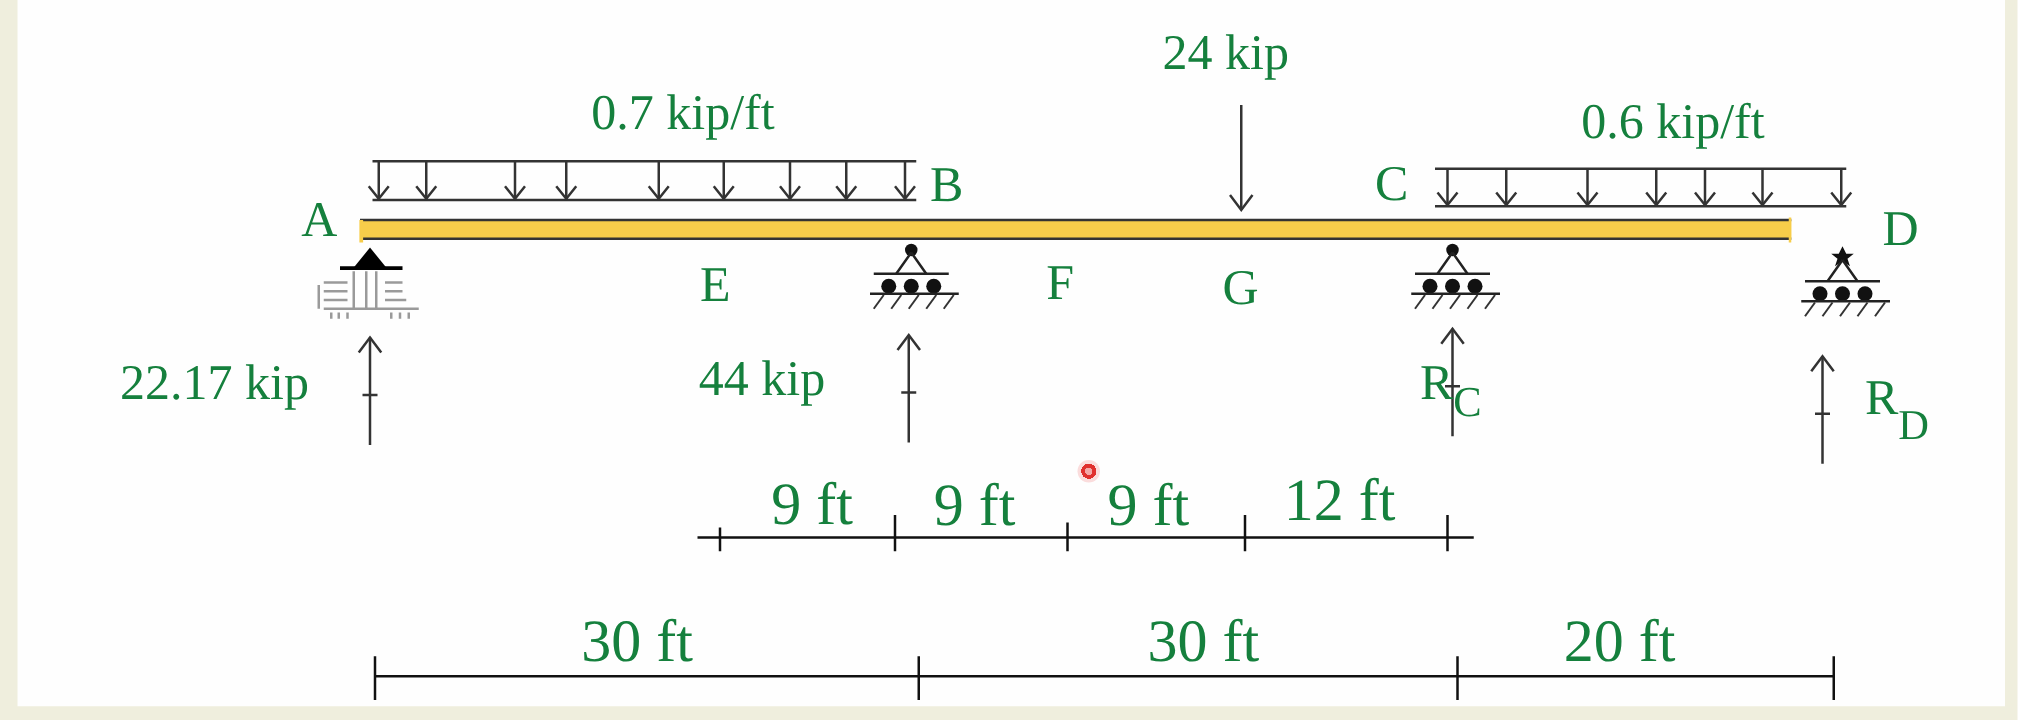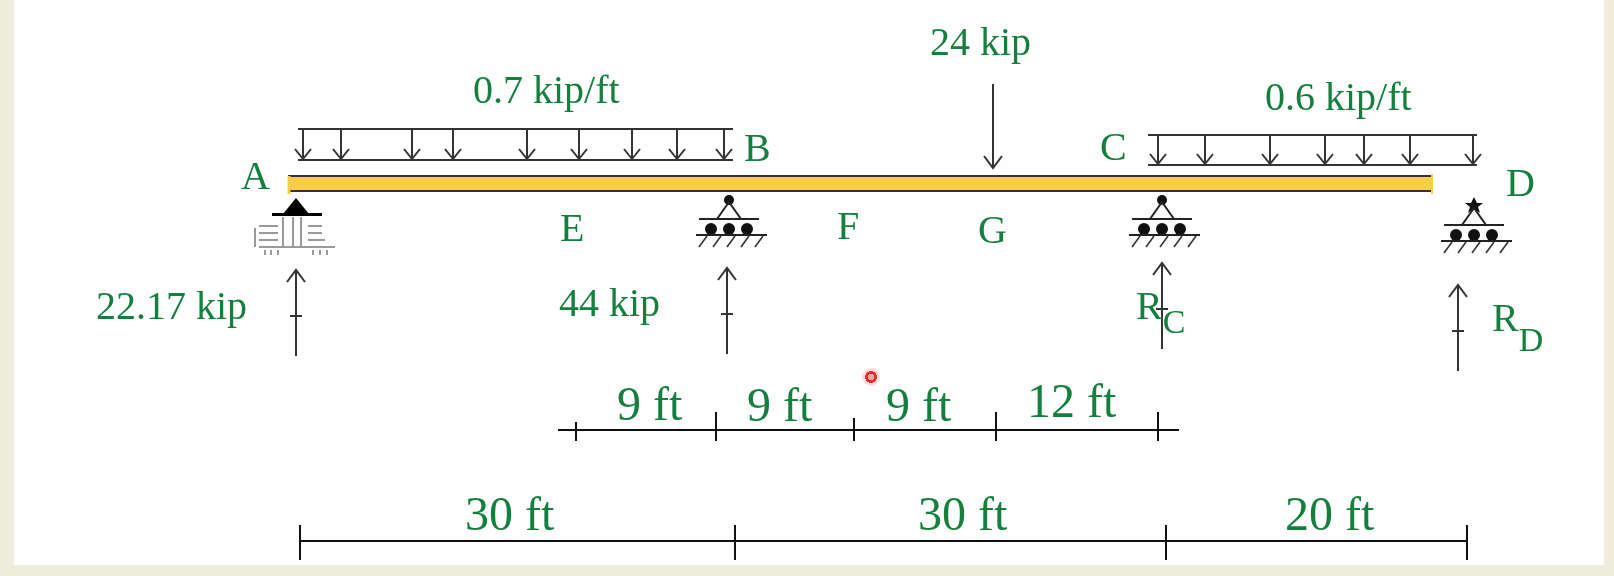--- a/index.html
+++ b/index.html
@@ -212,15 +212,15 @@
 <div class="lbl big" style="left:1136px;top:286px;"><span>R</span><span class="sub" style="position:relative;top:14px;">C</span></div>
 <div class="lbl big" style="left:1492px;top:298px;"><span>R</span><span class="sub" style="position:relative;top:20px;">D</span></div>
 
 <div class="lbl mid" style="left:617px;top:380px;">9 ft</div>
 <div class="lbl mid" style="left:747px;top:381px;">9 ft</div>
 <div class="lbl mid" style="left:886px;top:381px;">9 ft</div>
 <div class="lbl mid" style="left:1027px;top:377px;">12 ft</div>
 
 <div class="lbl mid" style="left:465px;top:490px;">30 ft</div>
 <div class="lbl mid" style="left:918px;top:490px;">30 ft</div>
-<div class="lbl mid" style="left:1285px;top:490px;">20 ft</div>
+<div class="lbl mid" style="left:1251px;top:490px;">20 ft</div>
 
 <div class="cursor"></div>
 
 </body></html>

